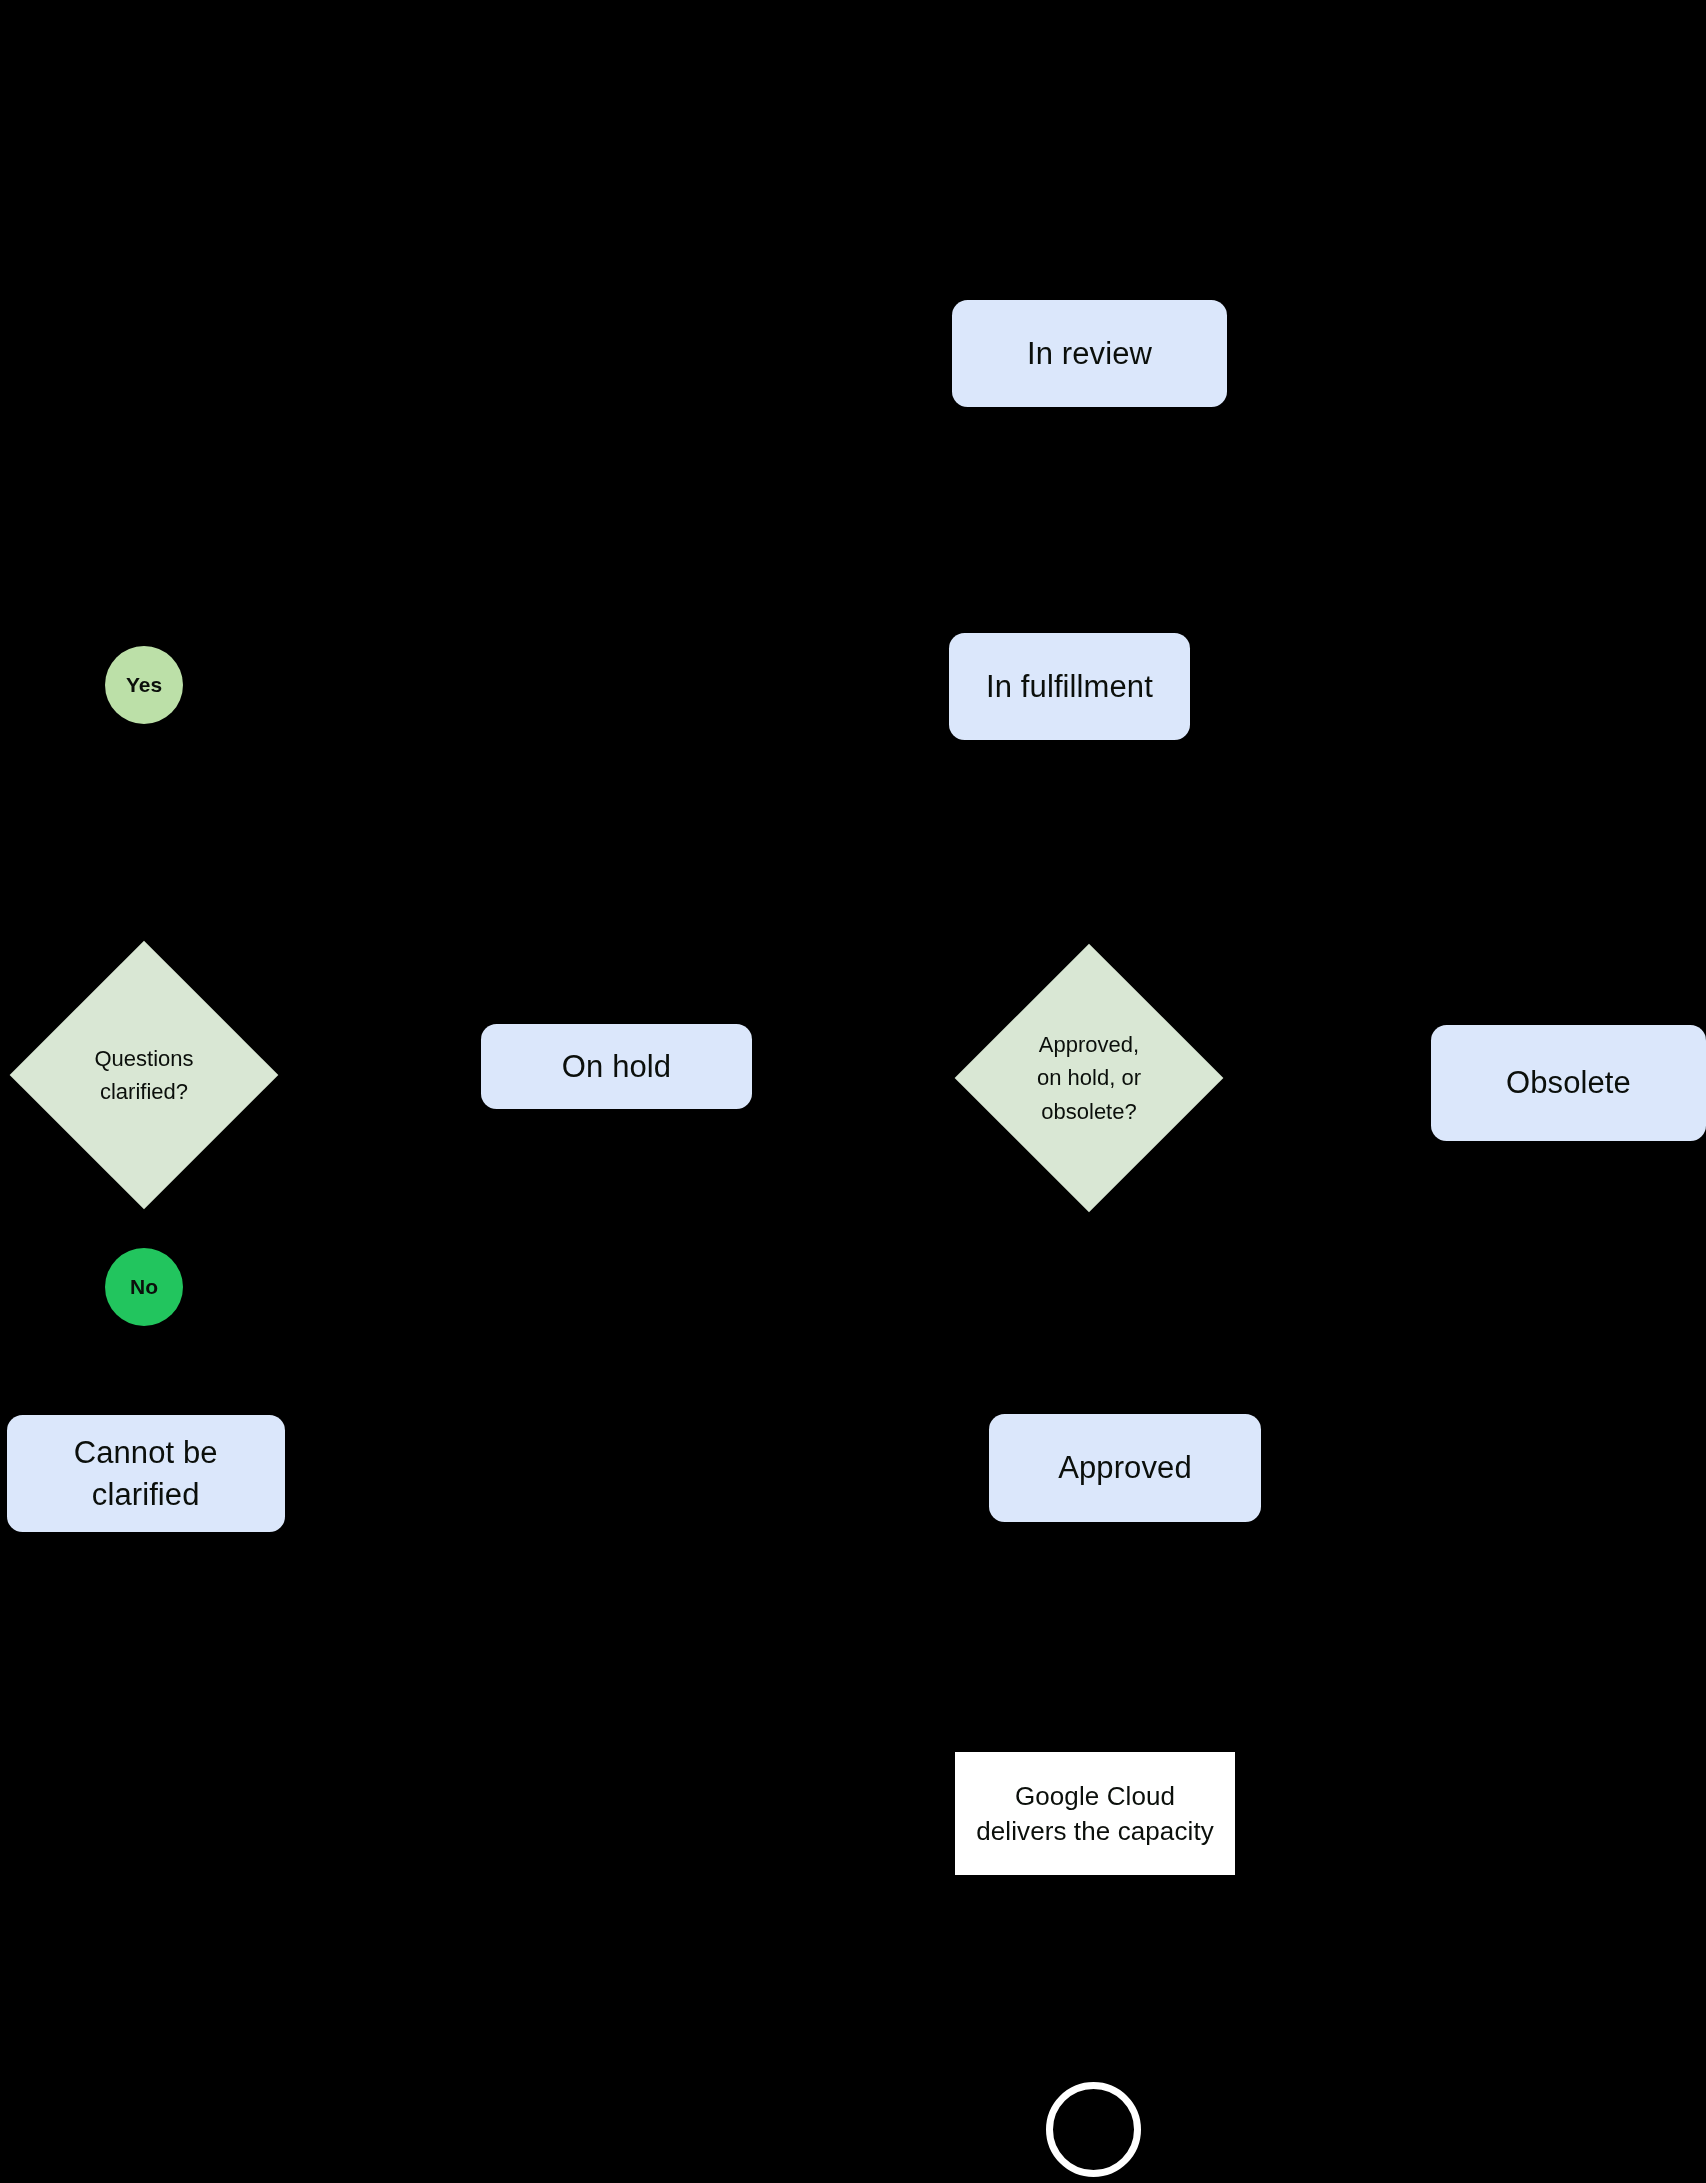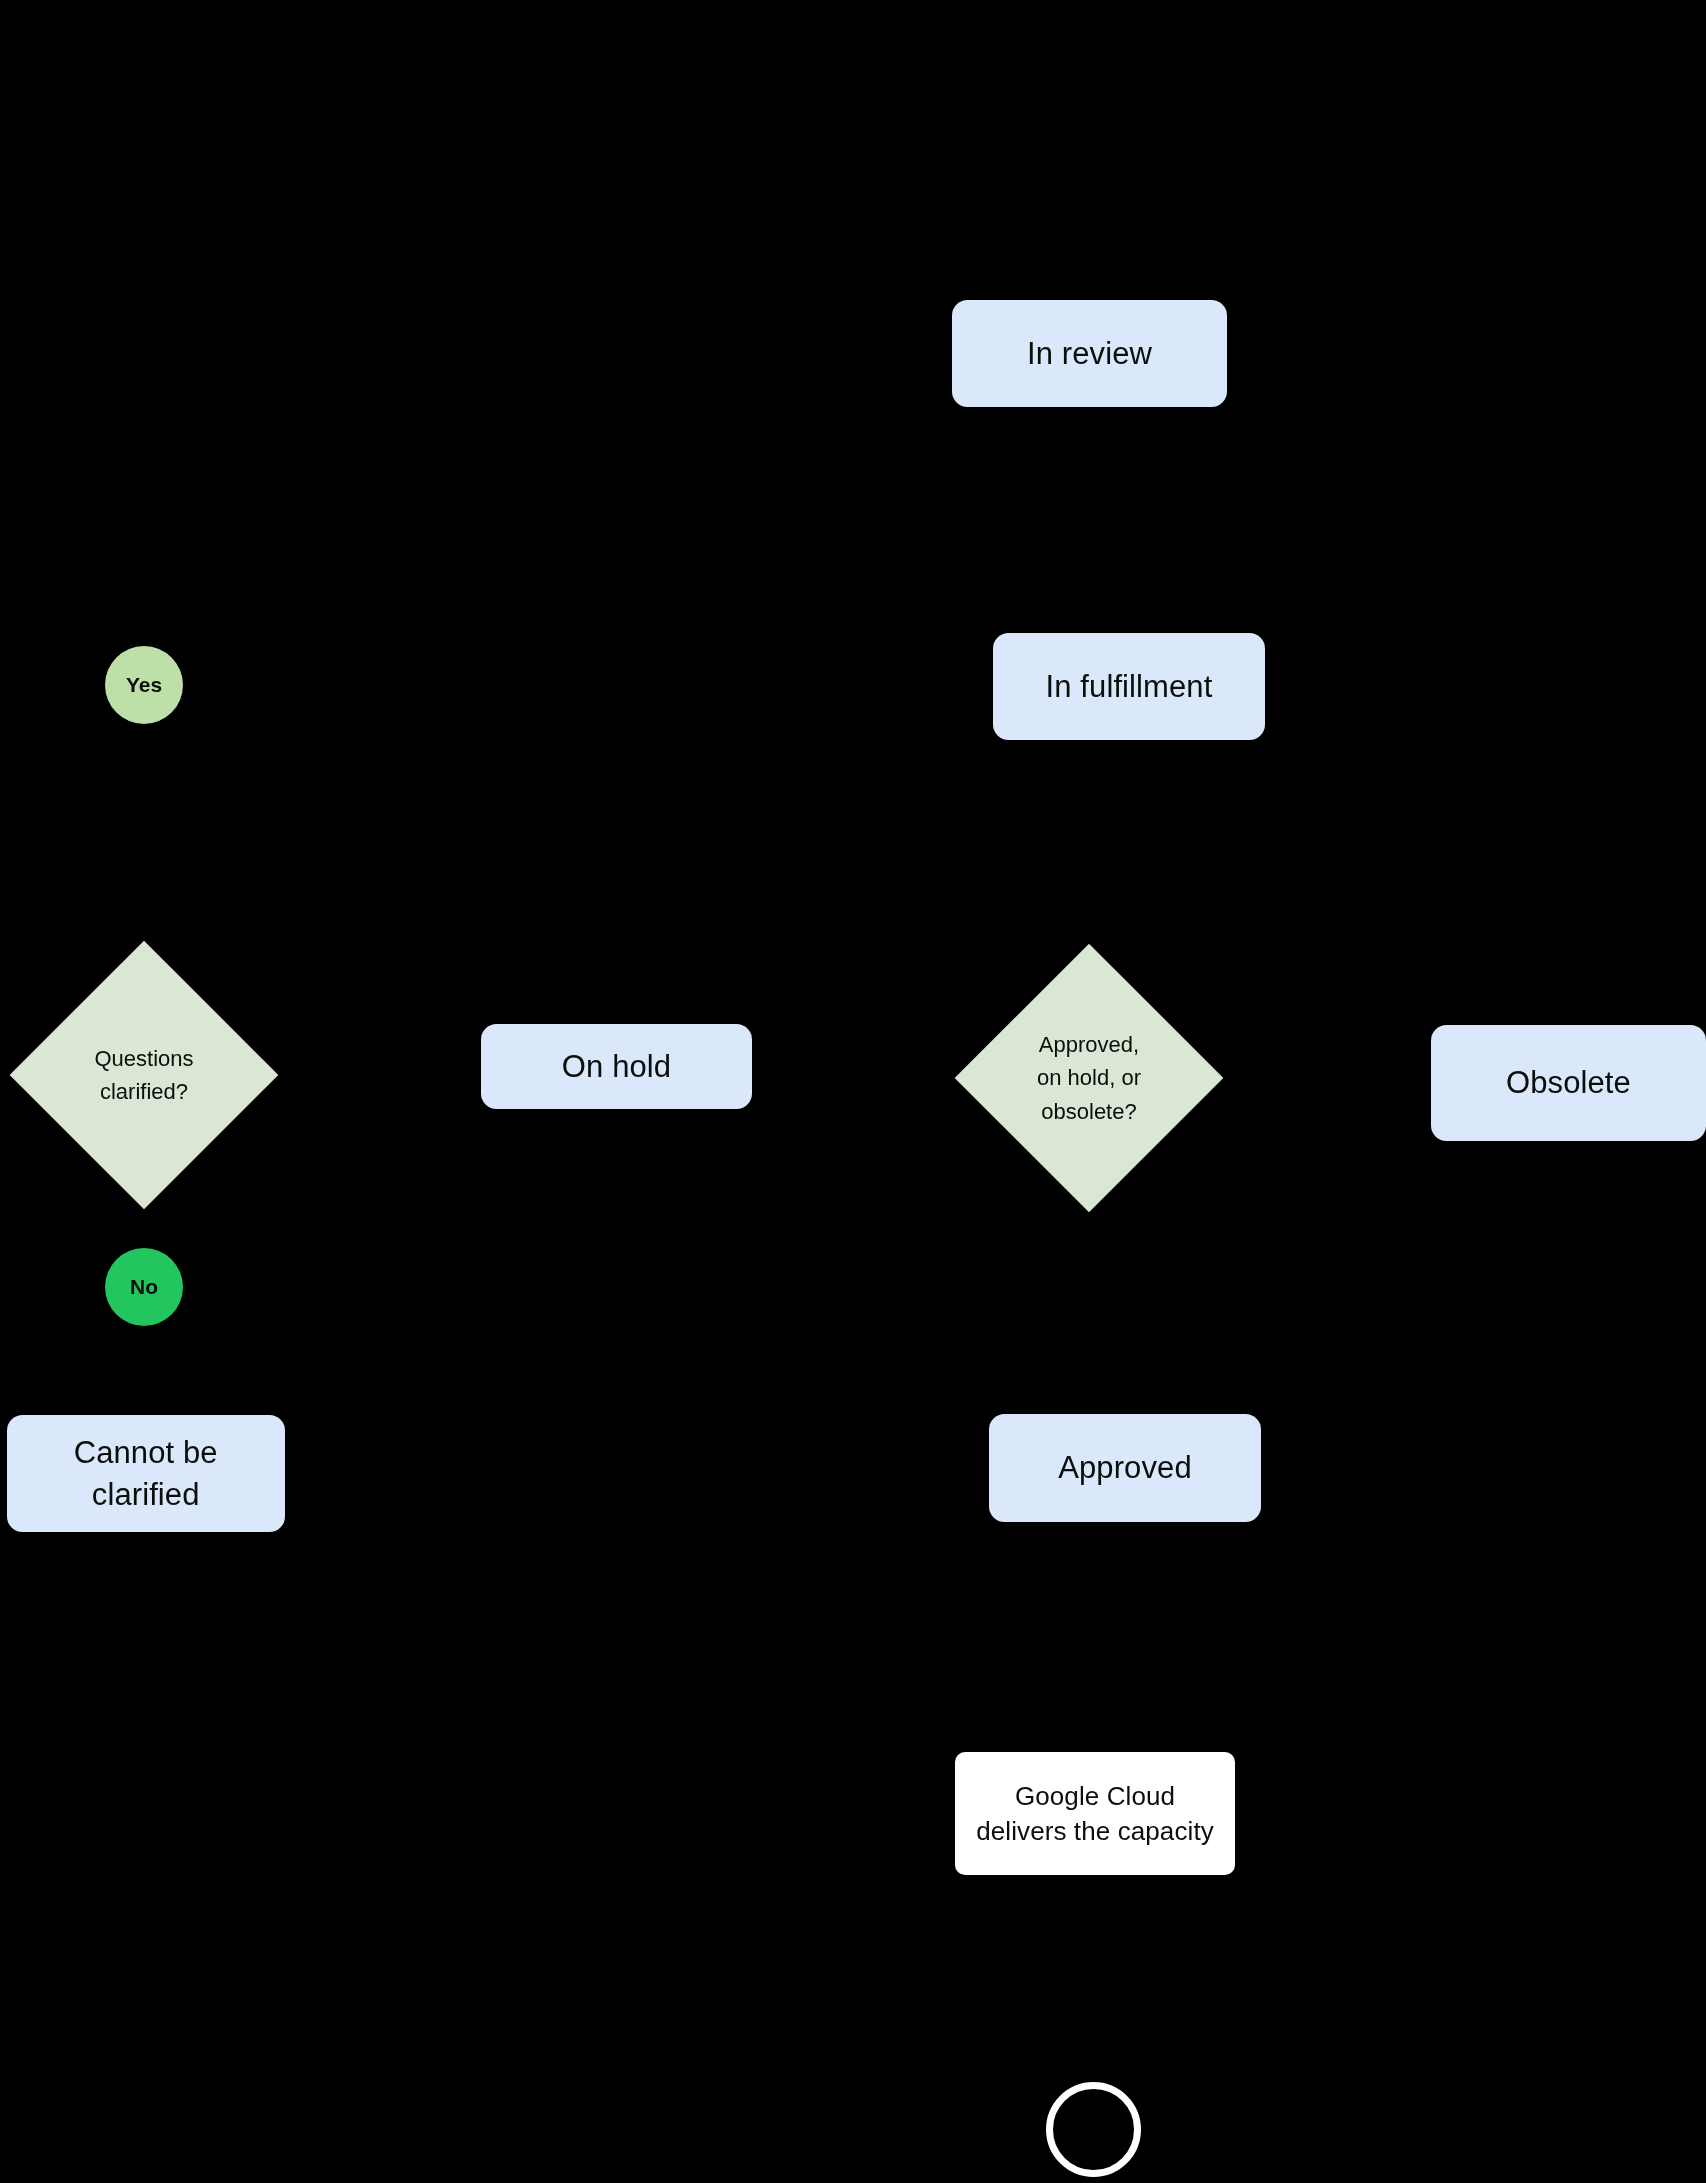--- a/index.html
+++ b/index.html
@@ -36,21 +36,21 @@
     background: #dbe7fb;
     border-radius: 15.6px;
     font-size: 31px;
     letter-spacing: 0.1px;
     padding: 0 21px;
   }
 
   
   .plain-box {
     background: #ffffff;
-    border-radius: 10px;
+    border-radius: 0;
     font-size: 26px;
     letter-spacing: 0.1px;
     padding: 0 7.8px;
   }
 
   
   .diamond {
     background: transparent;
   }
   .diamond .diamond-shape {
@@ -91,21 +91,21 @@
 </style>
 </head>
 <body>
 
 <div id="canvas">
 
   <div class="node status-box" style="left:952px; top:300px; width:275px; height:107px;">
     <span class="wrap-text">In review</span>
   </div>
 
-  <div class="node status-box" style="left:949px; top:633px; width:272px; height:107px;margin-left:44px;">
+  <div class="node status-box" style="left:949px; top:633px; width:241px; height:107px;">
     <span class="wrap-text">In fulfillment</span>
   </div>
 
   <div class="node pill pill-yes" style="left:105px; top:646px; width:78px; height:78px;">
     <span>Yes</span>
   </div>
 
   <div class="node diamond" style="left:49px; top:980px; width:190px; height:190px;">
     <div class="diamond-shape"></div>
     <div class="diamond-label wrap-text">Questions

